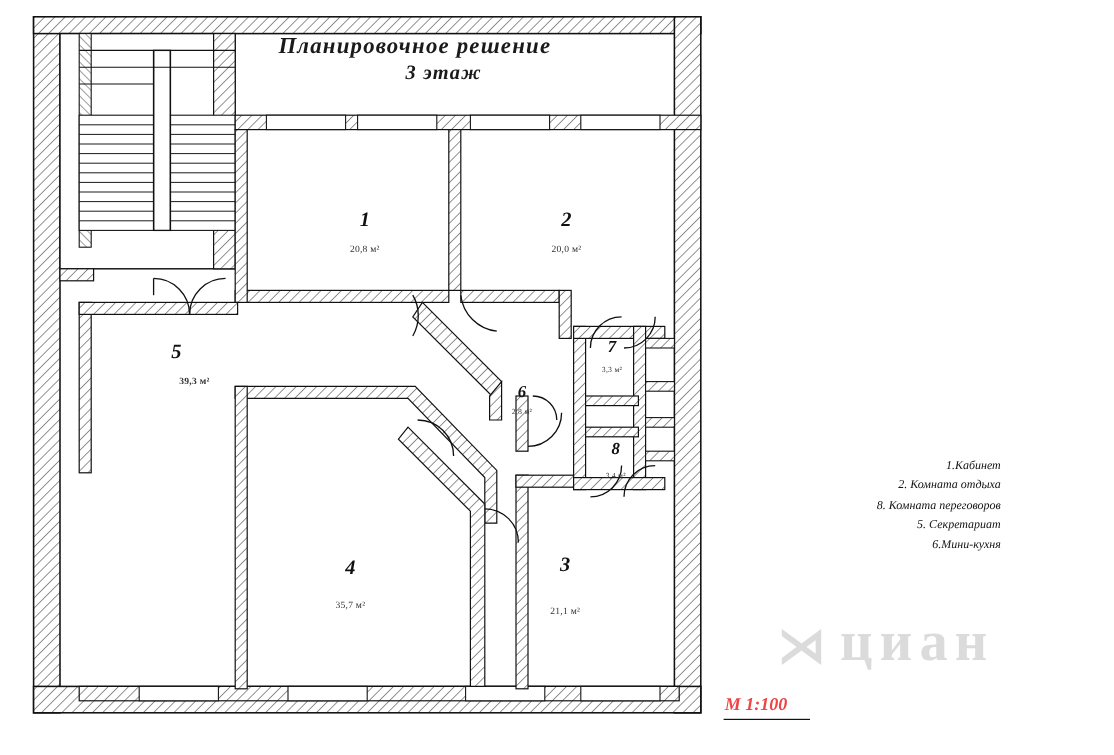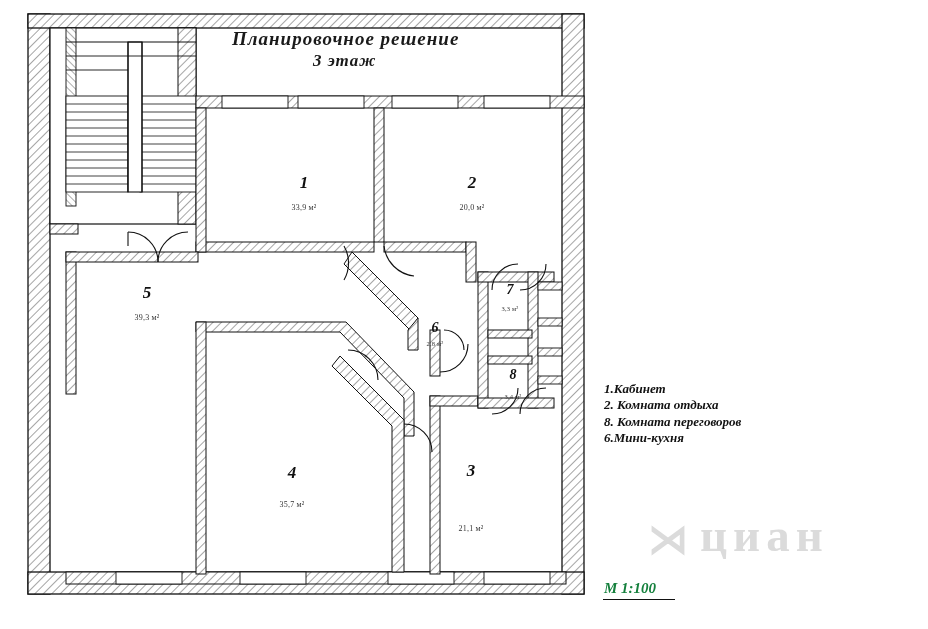--- a/index.html
+++ b/index.html
@@ -24,21 +24,21 @@
     font-weight: bold;
     letter-spacing: 1px;
     white-space: nowrap;
   }
   #title-line1 {
     left: 232px;
     top: 28px;
     font-size: 19px;
   }
   #title-line2 {
-    left: 313px;
+    left: 338px;
     top: 51px;
     font-size: 17px;
   }
   
   #plan-svg {
     position: absolute;
     left: 0;
     top: 0;
   }
   
@@ -63,34 +63,35 @@
   .room-area.tiny { font-size: 6.5px; width: 44px; }
   
   #legend {
     position: absolute;
     left: 604px;
     top: 381px;
     width: 230px;
   }
   #legend .legend-item {
     font-style: italic;
-    font-weight: bold;
-    font-size: 13px;
+    font-weight: normal;
+    font-size: 10px;
     line-height: 16.4px;
     color: #111;
     white-space: nowrap;
+    text-align: right;
   }
   #scale {
     position: absolute;
     left: 604px;
     top: 580px;
     font-style: italic;
     font-weight: bold;
     font-size: 15px;
-    color: #15803d;
+    color: #ef4444;
   }
   #scale-underline {
     position: absolute;
     left: 603px;
     top: 599px;
     width: 72px;
     height: 1px;
     background: #111;
   }
   
@@ -246,47 +247,48 @@
       <path d="M440,372 A28,28 0 0 0 468,344"></path>
       <path d="M492,290 A26,26 0 0 1 518,264"></path>
       <path d="M520,290 A26,26 0 0 0 546,264"></path>
       <path d="M492,414 A26,26 0 0 0 518,388"></path>
       <path d="M520,414 A26,26 0 0 1 546,388"></path>
       <path d="M444,330 A20,20 0 0 1 464,350"></path>
     </g>
   </svg>
 
   <div class="room-num" style="left:289px; top:173px;">1</div>
-  <div class="room-area" style="left:274px; top:203px;">33,9 м²</div>
+  <div class="room-area" style="left:274px; top:203px;">20,8 м²</div>
 
   <div class="room-num" style="left:457px; top:173px;">2</div>
   <div class="room-area" style="left:442px; top:203px;">20,0 м²</div>
 
   <div class="room-num" style="left:456px; top:461px;">3</div>
-  <div class="room-area" style="left:441px; top:524px;text-align:center;">21,1 м²</div>
+  <div class="room-area" style="left:441px; top:505px;text-align:center;">21,1 м²</div>
 
   <div class="room-num" style="left:277px; top:463px;">4</div>
   <div class="room-area" style="left:262px; top:500px;">35,7 м²</div>
 
   <div class="room-num" style="left:132px; top:283px;">5</div>
-  <div class="room-area" style="left:117px; top:313px;">39,3 м²</div>
+  <div class="room-area" style="left:132px; top:313px;font-weight:bold;">39,3 м²</div>
 
   <div class="room-num small" style="left:423px; top:320px;">6</div>
   <div class="room-area tiny" style="left:413px; top:340px;">2,8 м²</div>
 
   <div class="room-num small" style="left:498px; top:282px;">7</div>
   <div class="room-area tiny" style="left:488px; top:305px;">3,3 м²</div>
 
   <div class="room-num small" style="left:501px; top:367px;">8</div>
   <div class="room-area tiny" style="left:491px; top:393px;">3,4 м²</div>
 
   <div id="legend">
     <div class="legend-item">1.Кабинет</div>
     <div class="legend-item">2. Комната  отдыха</div>
     <div class="legend-item">8. Комната  переговоров</div>
+    <div class="legend-item">5. Секретариат</div>
     <div class="legend-item">6.Мини-кухня</div>
   </div>
 
   <div id="scale">М 1:100</div>
   <div id="scale-underline"></div>
 
   <div id="watermark">
     <span class="wm-mark">⋊</span><span>циан</span>
   </div>
 

